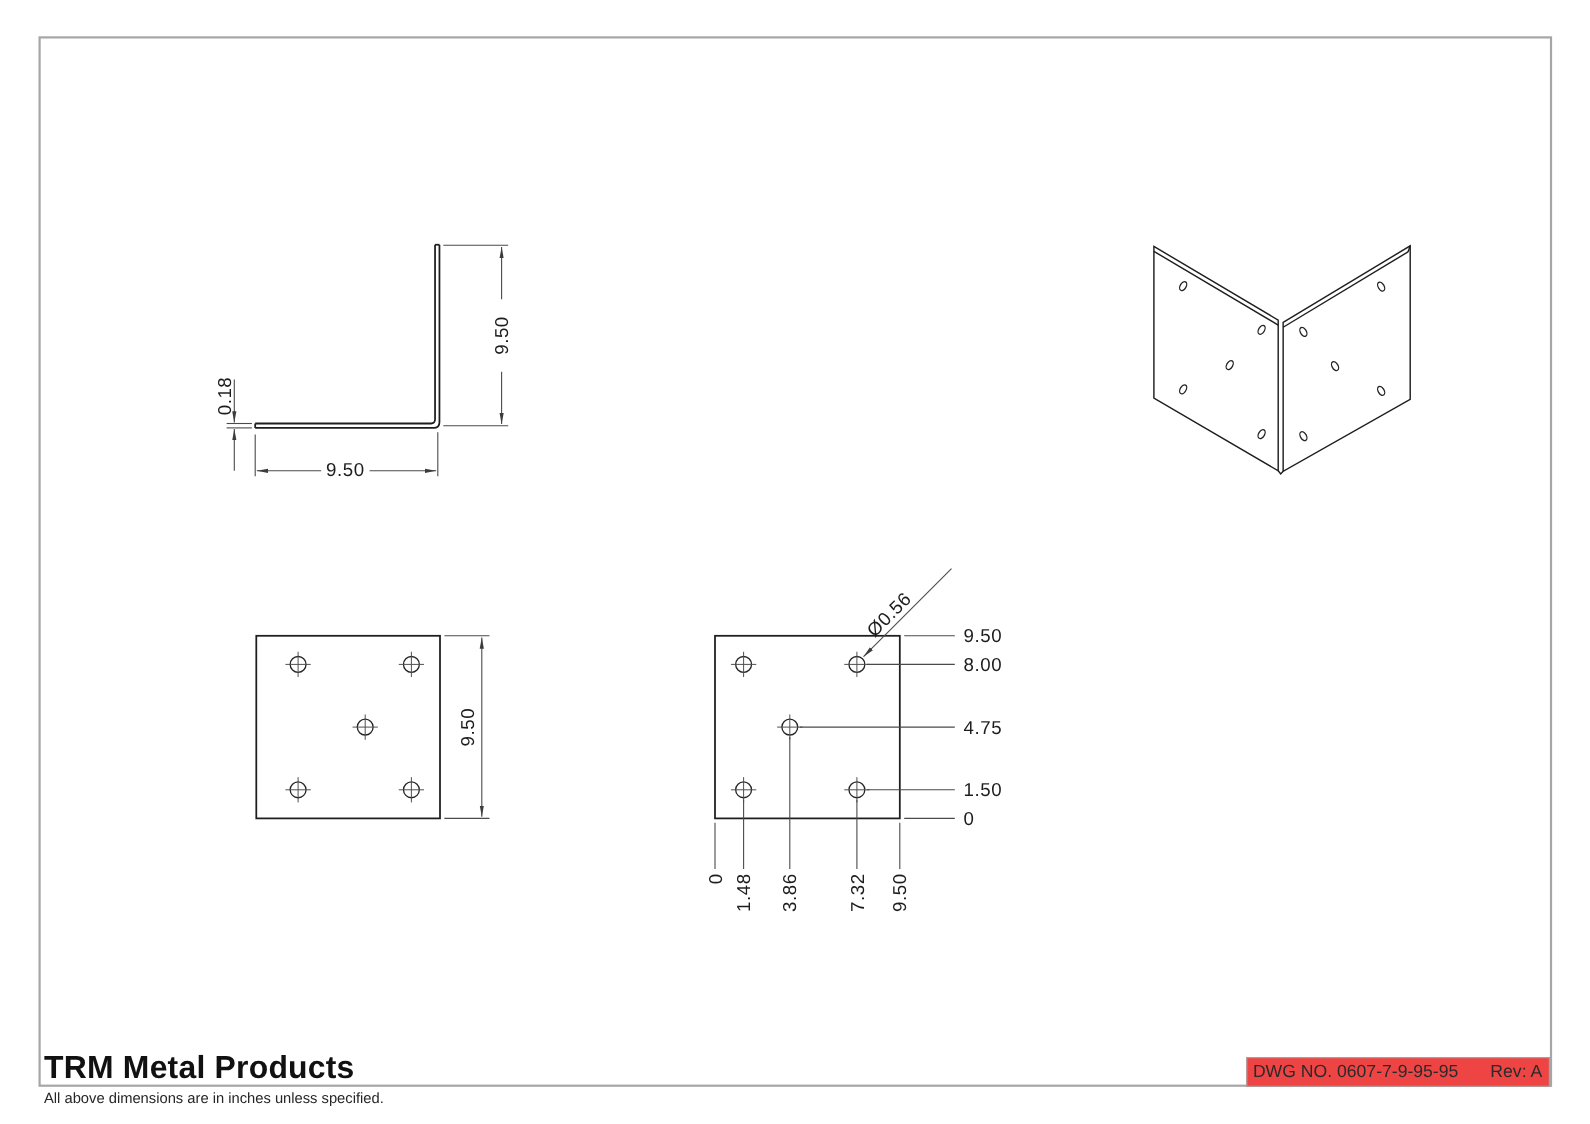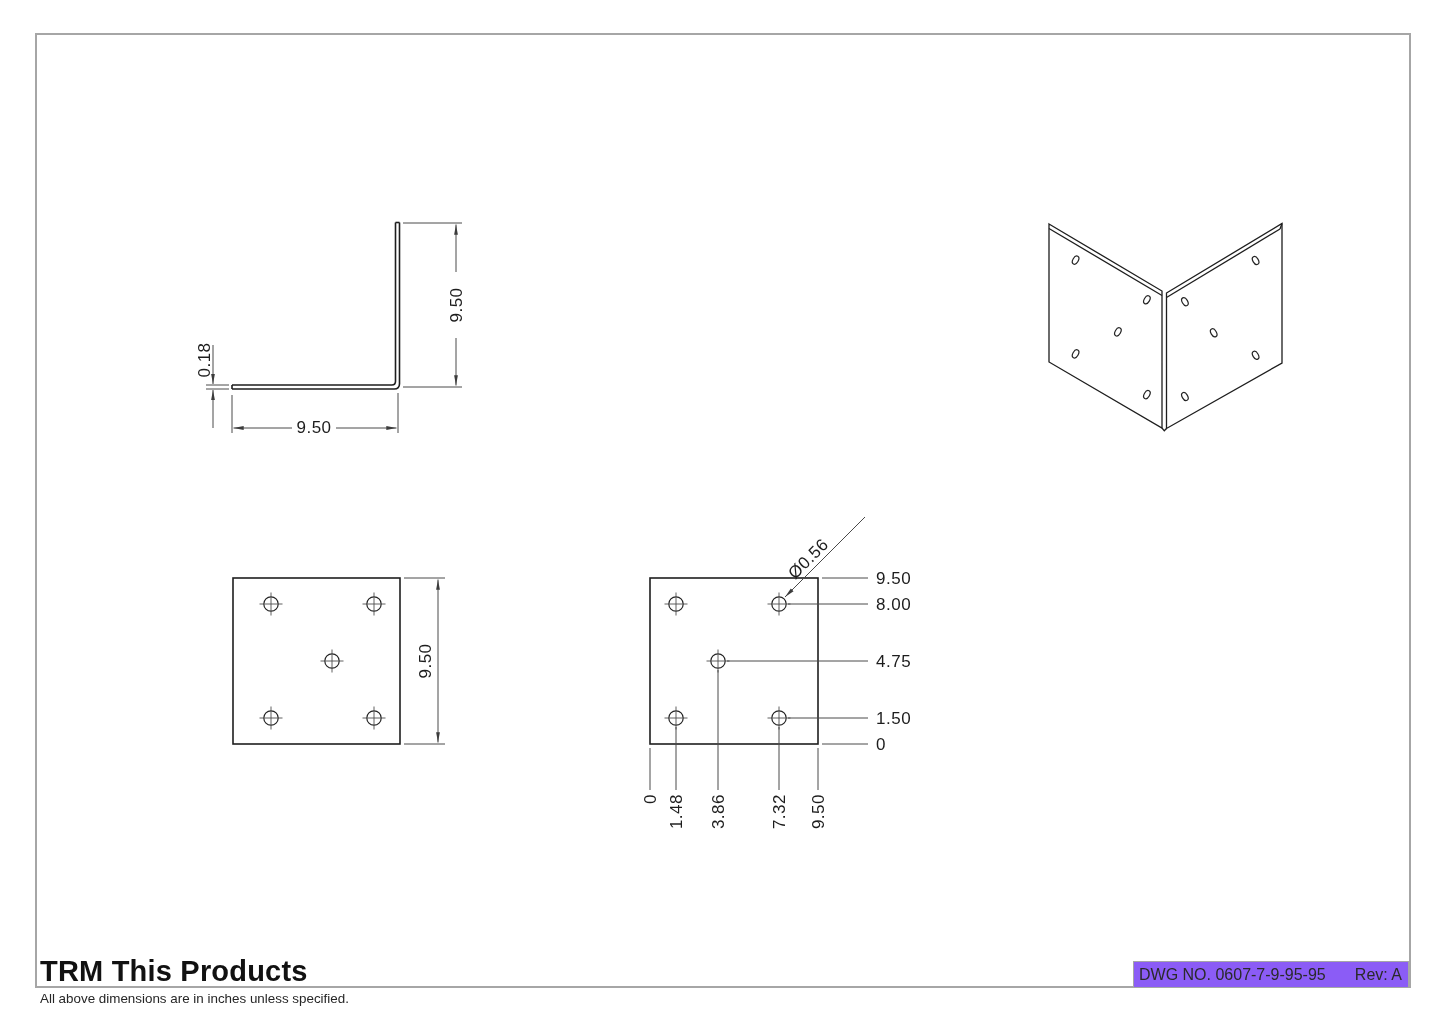--- a/index.html
+++ b/index.html
@@ -25,21 +25,21 @@
     font-size: 17px; fill: #1d1d1d; letter-spacing: 0.5px;
   }
 
   .company-title {
     position: absolute; left: 40px; top: 955px; height: 30px;
     font-size: 29px; font-weight: bold; letter-spacing: 0.2px; color: #111;
     white-space: nowrap;
   }
   .dwg-box {
     position: absolute; left: 1133px; top: 961px; width: 276px; height: 27px;
-    border: 1.5px solid #a6a6a6; box-sizing: border-box; background: #8b5cf6;
+    border: 1.5px solid #a6a6a6; box-sizing: border-box; background: #ef4444;
     display: flex; align-items: center; justify-content: space-between;
     padding: 0 6px 0 5px; font-size: 16px; color: #2a2a2a; white-space: nowrap;
   }
   .disclaimer {
     position: absolute; left: 40px; top: 991px; width: 1360px;
     font-size: 13.4px; line-height: 16.5px; color: #262626; white-space: nowrap;
   }
 </style>
 </head>
 <body>
@@ -157,21 +157,21 @@
     <line class="dimln" x1="779" y1="727" x2="779" y2="790"></line>
     <line class="dimln" x1="818" y1="748" x2="818" y2="790"></line>
     <text class="dim" transform="translate(656 794) rotate(-90)" text-anchor="end">0</text>
     <text class="dim" transform="translate(682 794) rotate(-90)" text-anchor="end">1.48</text>
     <text class="dim" transform="translate(724 794) rotate(-90)" text-anchor="end">3.86</text>
     <text class="dim" transform="translate(785 794) rotate(-90)" text-anchor="end">7.32</text>
     <text class="dim" transform="translate(824 794) rotate(-90)" text-anchor="end">9.50</text>
   </g>
 </svg>
 
-<div class="company-title">TRM This Products</div>
+<div class="company-title">TRM Metal Products</div>
 
 <div class="dwg-box">
   <span>DWG NO. 0607-7-9-95-95</span>
   <span>Rev: A</span>
 </div>
 
 <div class="disclaimer">
   <div>All above dimensions are in inches unless specified.</div>
 </div>
 

